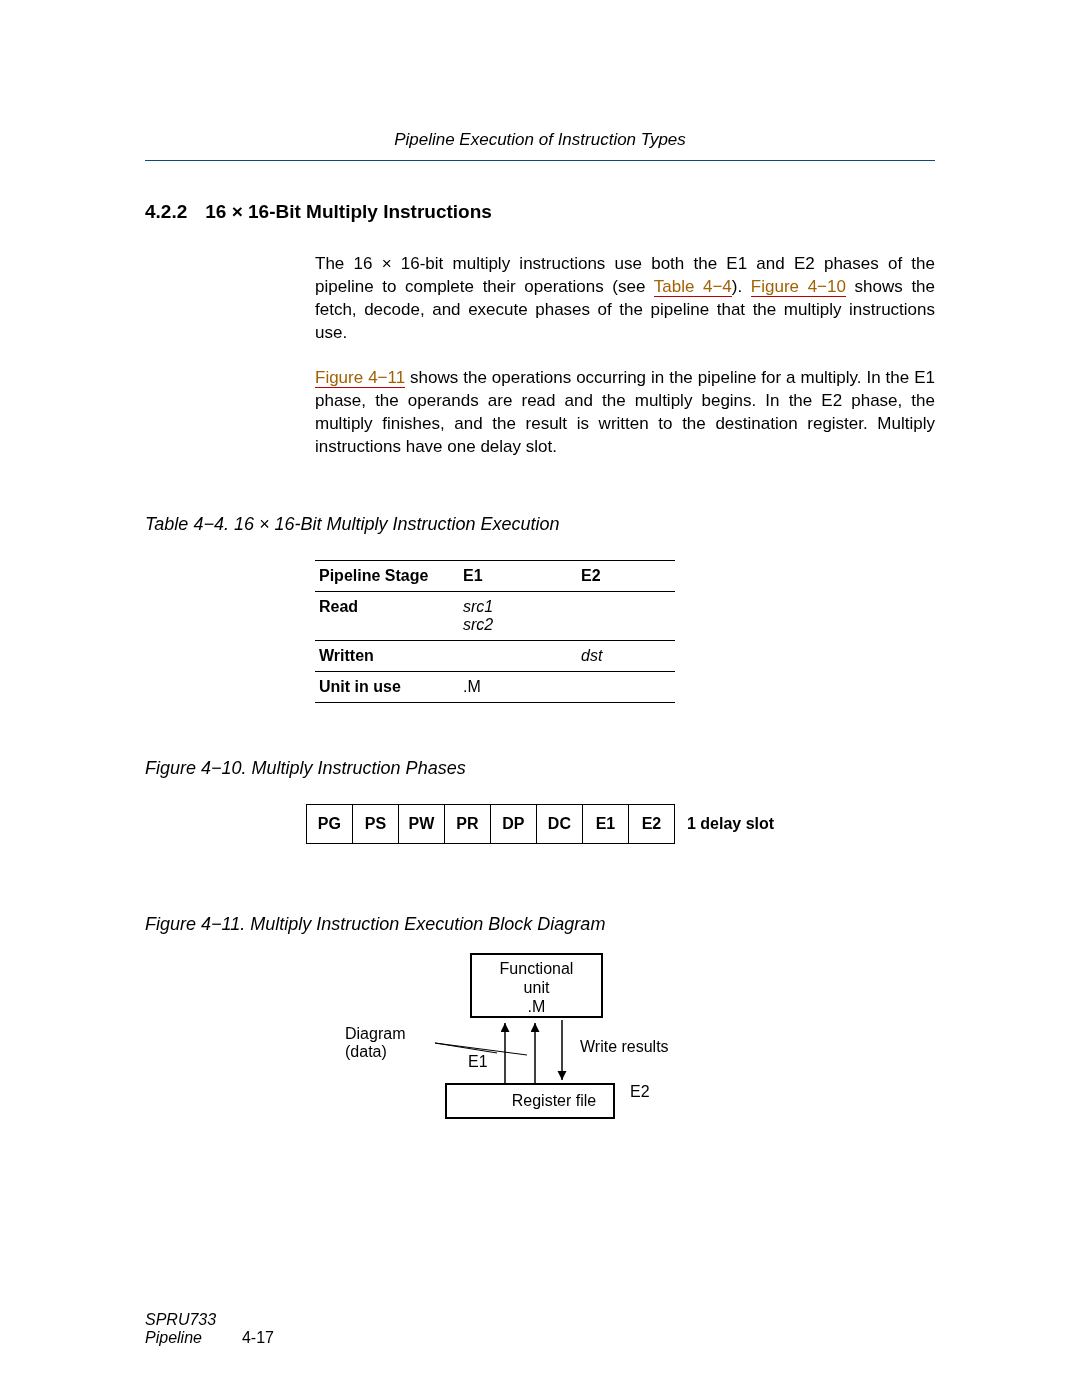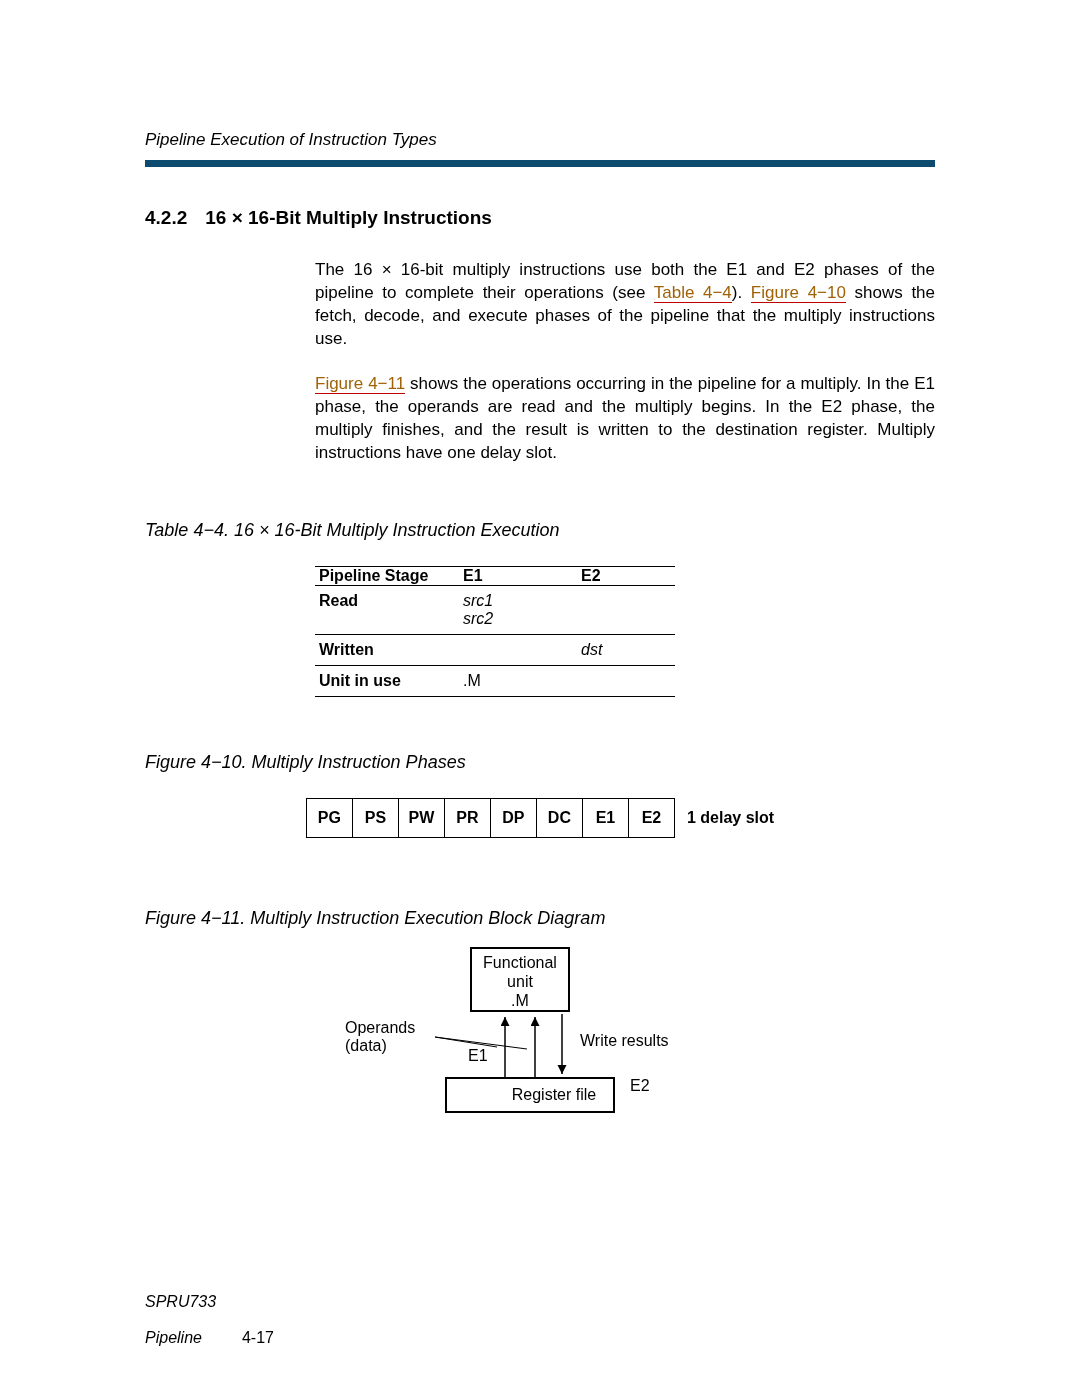--- a/index.html
+++ b/index.html
@@ -10,25 +10,25 @@
     color: #000;
     width: 1080px;
     height: 1397px;
     position: relative;
     box-sizing: border-box;
   }
   .page {
     padding: 130px 145px 0 145px;
   }
   .running-head {
-    text-align: left;
+    text-align: center;
     font-style: italic;
     font-size: 17px;
     padding-bottom: 10px;
-    border-bottom: 7px solid #0c4a6e;
+    border-bottom: 1px solid #0c4a6e;
     margin-bottom: 40px;
   }
   .section-heading {
     font-weight: bold;
     font-size: 19px;
     margin-bottom: 30px;
   }
   .sec-num { display:inline-block; margin-right: 18px; }
   .body-block {
     margin-left: 170px;
@@ -50,21 +50,21 @@
     margin-left: 170px;
     width: 360px;
     border-collapse: collapse;
     font-size: 16px;
   }
   .t44 th {
     text-align: left;
     font-weight: bold;
     border-top: 1px solid #000;
     border-bottom: 1px solid #000;
-    padding: 0 4px;
+    padding: 6px 4px;
   }
   .t44 td {
     padding: 6px 4px;
     vertical-align: top;
   }
   .t44 tr.sep td { border-bottom: 1px solid #000; }
   .rowlabel { font-weight: bold; }
   .ital { font-style: italic; }
   .col-e1 { width: 110px; }
   .col-e2 { width: 90px; }
@@ -94,21 +94,21 @@
   
   .diagram {
     position: relative;
     width: 500px;
     height: 200px;
     margin: 0 auto;
   }
   .funit {
     position: absolute;
     left: 180px; top: 0;
-    width: 100px; height: 65px;
+    width: 133px; height: 65px;
     border: 2px solid #000;
     text-align: center;
     font-size: 16px;
     line-height: 1.2;
     padding-top: 4px;
     box-sizing: border-box;
     background: #fff;
   }
   .regfile {
     position: absolute;
@@ -130,21 +130,21 @@
     bottom: 50px;
     left: 145px;
     right: 145px;
     display: flex;
     justify-content: space-between;
     font-size: 16px;
     align-items: baseline;
     flex-direction: column;
   }
   .footer .fl { font-style: italic; }
-  .footer .fr { display:flex; gap: 40px; align-items: baseline; margin-top: 18px;}
+  .footer .fr { display:flex; gap: 40px; align-items: baseline;}
   .footer .fr .pipe { font-style: italic; }
 </style>
 </head>
 <body>
 
 <div class="page">
   <div class="running-head">Pipeline Execution of Instruction Types</div>
 
   <div class="section-heading">
     <span class="sec-num">4.2.2</span><span>16 × 16-Bit Multiply Instructions</span>
@@ -225,21 +225,21 @@
       <line x1="145" y1="90" x2="207" y2="100" stroke="#000" stroke-width="1"></line>
       <line x1="145" y1="90" x2="237" y2="102" stroke="#000" stroke-width="1"></line>
     </svg>
     <div class="funit">
       <span>Functional</span><br>
       <span>unit</span><br>
       <span>.M</span>
     </div>
     <div class="regfile">Register file</div>
     <div class="lbl" style="left:55px; top:72px;">
-      <span>Operands</span><br><span>(data)</span>
+      <span>Diagram</span><br><span>(data)</span>
     </div>
     <div class="lbl" style="left:178px; top:100px;">E1</div>
     <div class="lbl" style="left:290px; top:85px;">Write results</div>
     <div class="lbl" style="left:340px; top:130px;">E2</div>
   </div>
 </div>
 
 <div class="footer">
   <div class="fl">SPRU733</div>
   <div class="fr">

